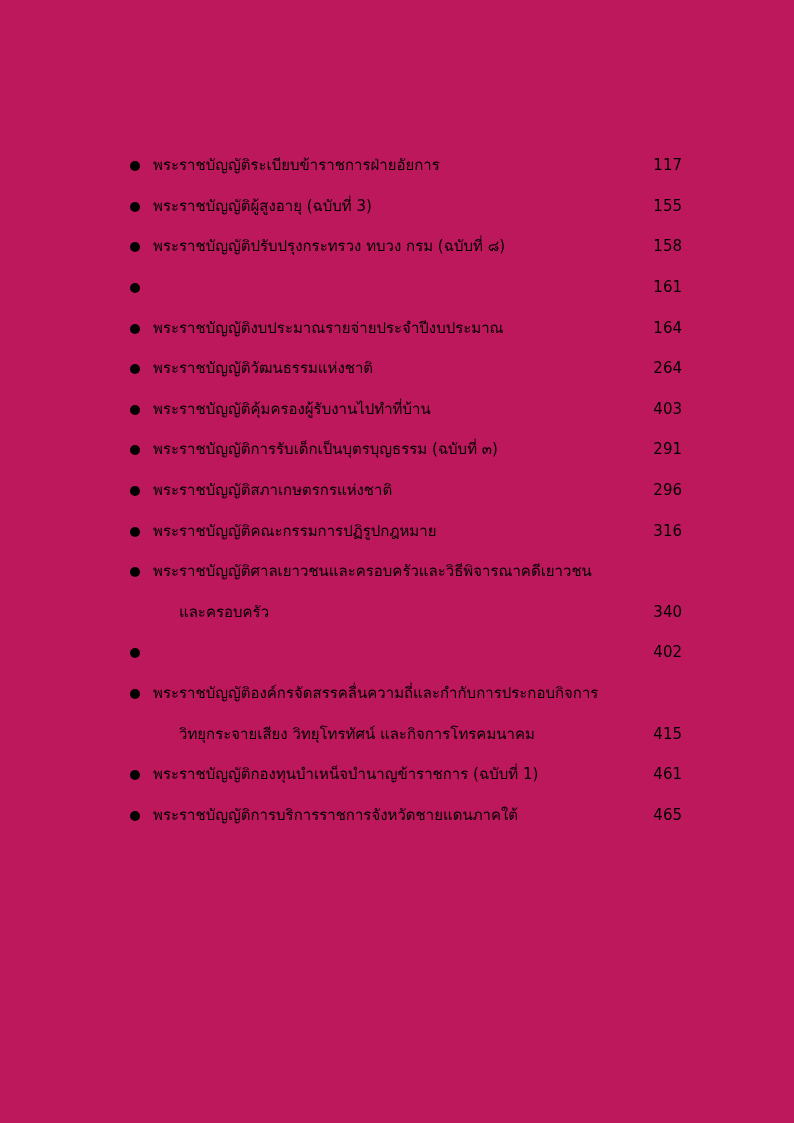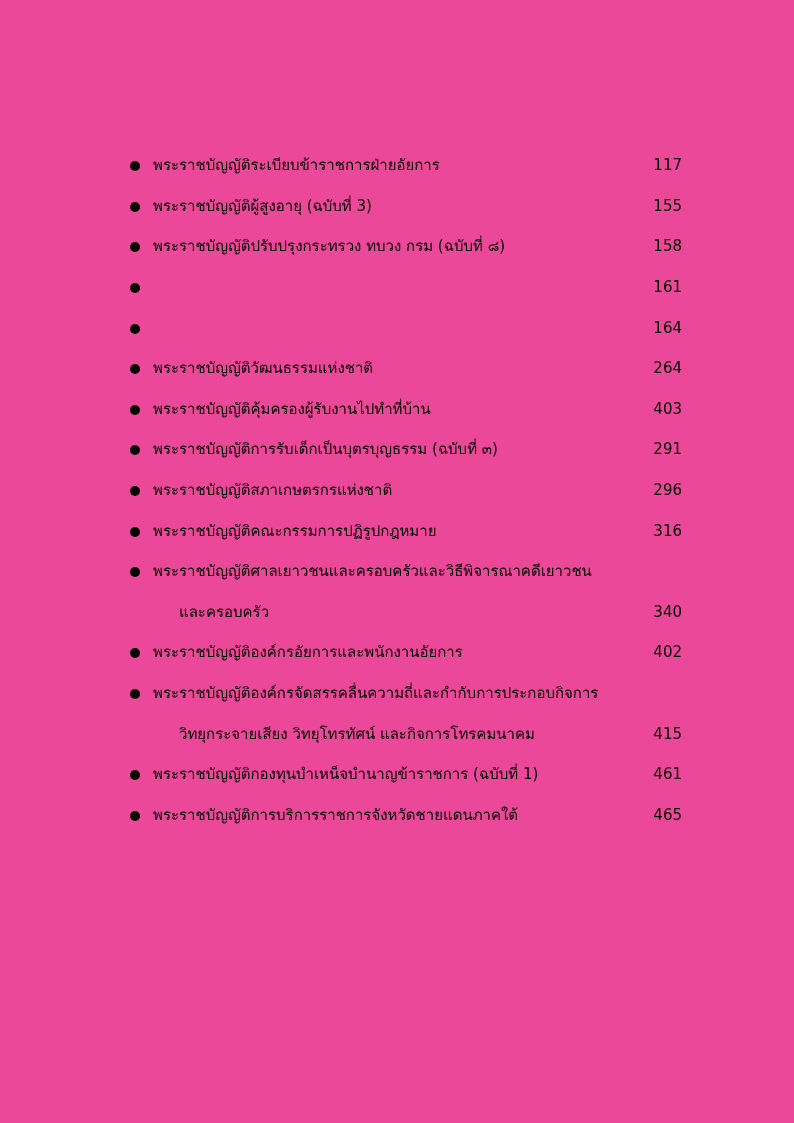--- a/index.html
+++ b/index.html
@@ -14,21 +14,21 @@
       overflow: hidden;
       font-family: "DejaVu Sans", sans-serif;
       color: #000000;
     }
     .page {
       position: absolute;
       left: 0;
       top: 0;
       width: 794px;
       height: 1123px;
-      background: #ec4899;
+      background: #be185d;
     }
     .toc {
       position: absolute;
       left: 128px;
       top: 146px;
       width: 580px;
       margin: 0;
       padding: 0;
       list-style: none;
     }
@@ -107,20 +107,21 @@
     <li class="toc-entry">
       <div class="toc-line">
         <span class="bullet"></span>
         <span class="page-num">161</span>
       </div>
     </li>
 
     <li class="toc-entry">
       <div class="toc-line">
         <span class="bullet"></span>
+        <span class="title-text">พระราชบัญญัติงบประมาณรายจ่ายประจำปีงบประมาณ</span>
         <span class="page-num">164</span>
       </div>
     </li>
 
     <li class="toc-entry">
       <div class="toc-line">
         <span class="bullet"></span>
         <span class="title-text">พระราชบัญญัติวัฒนธรรมแห่งชาติ</span>
         <span class="page-num">264</span>
       </div>
@@ -166,21 +167,20 @@
       </div>
       <div class="toc-line">
         <span class="title-text cont">และครอบครัว</span>
         <span class="page-num">340</span>
       </div>
     </li>
 
     <li class="toc-entry">
       <div class="toc-line">
         <span class="bullet"></span>
-        <span class="title-text">พระราชบัญญัติองค์กรอัยการและพนักงานอัยการ</span>
         <span class="page-num">402</span>
       </div>
     </li>
 
     <li class="toc-entry">
       <div class="toc-line">
         <span class="bullet"></span>
         <span class="title-text">พระราชบัญญัติองค์กรจัดสรรคลื่นความถี่และกำกับการประกอบกิจการ</span>
       </div>
       <div class="toc-line">

